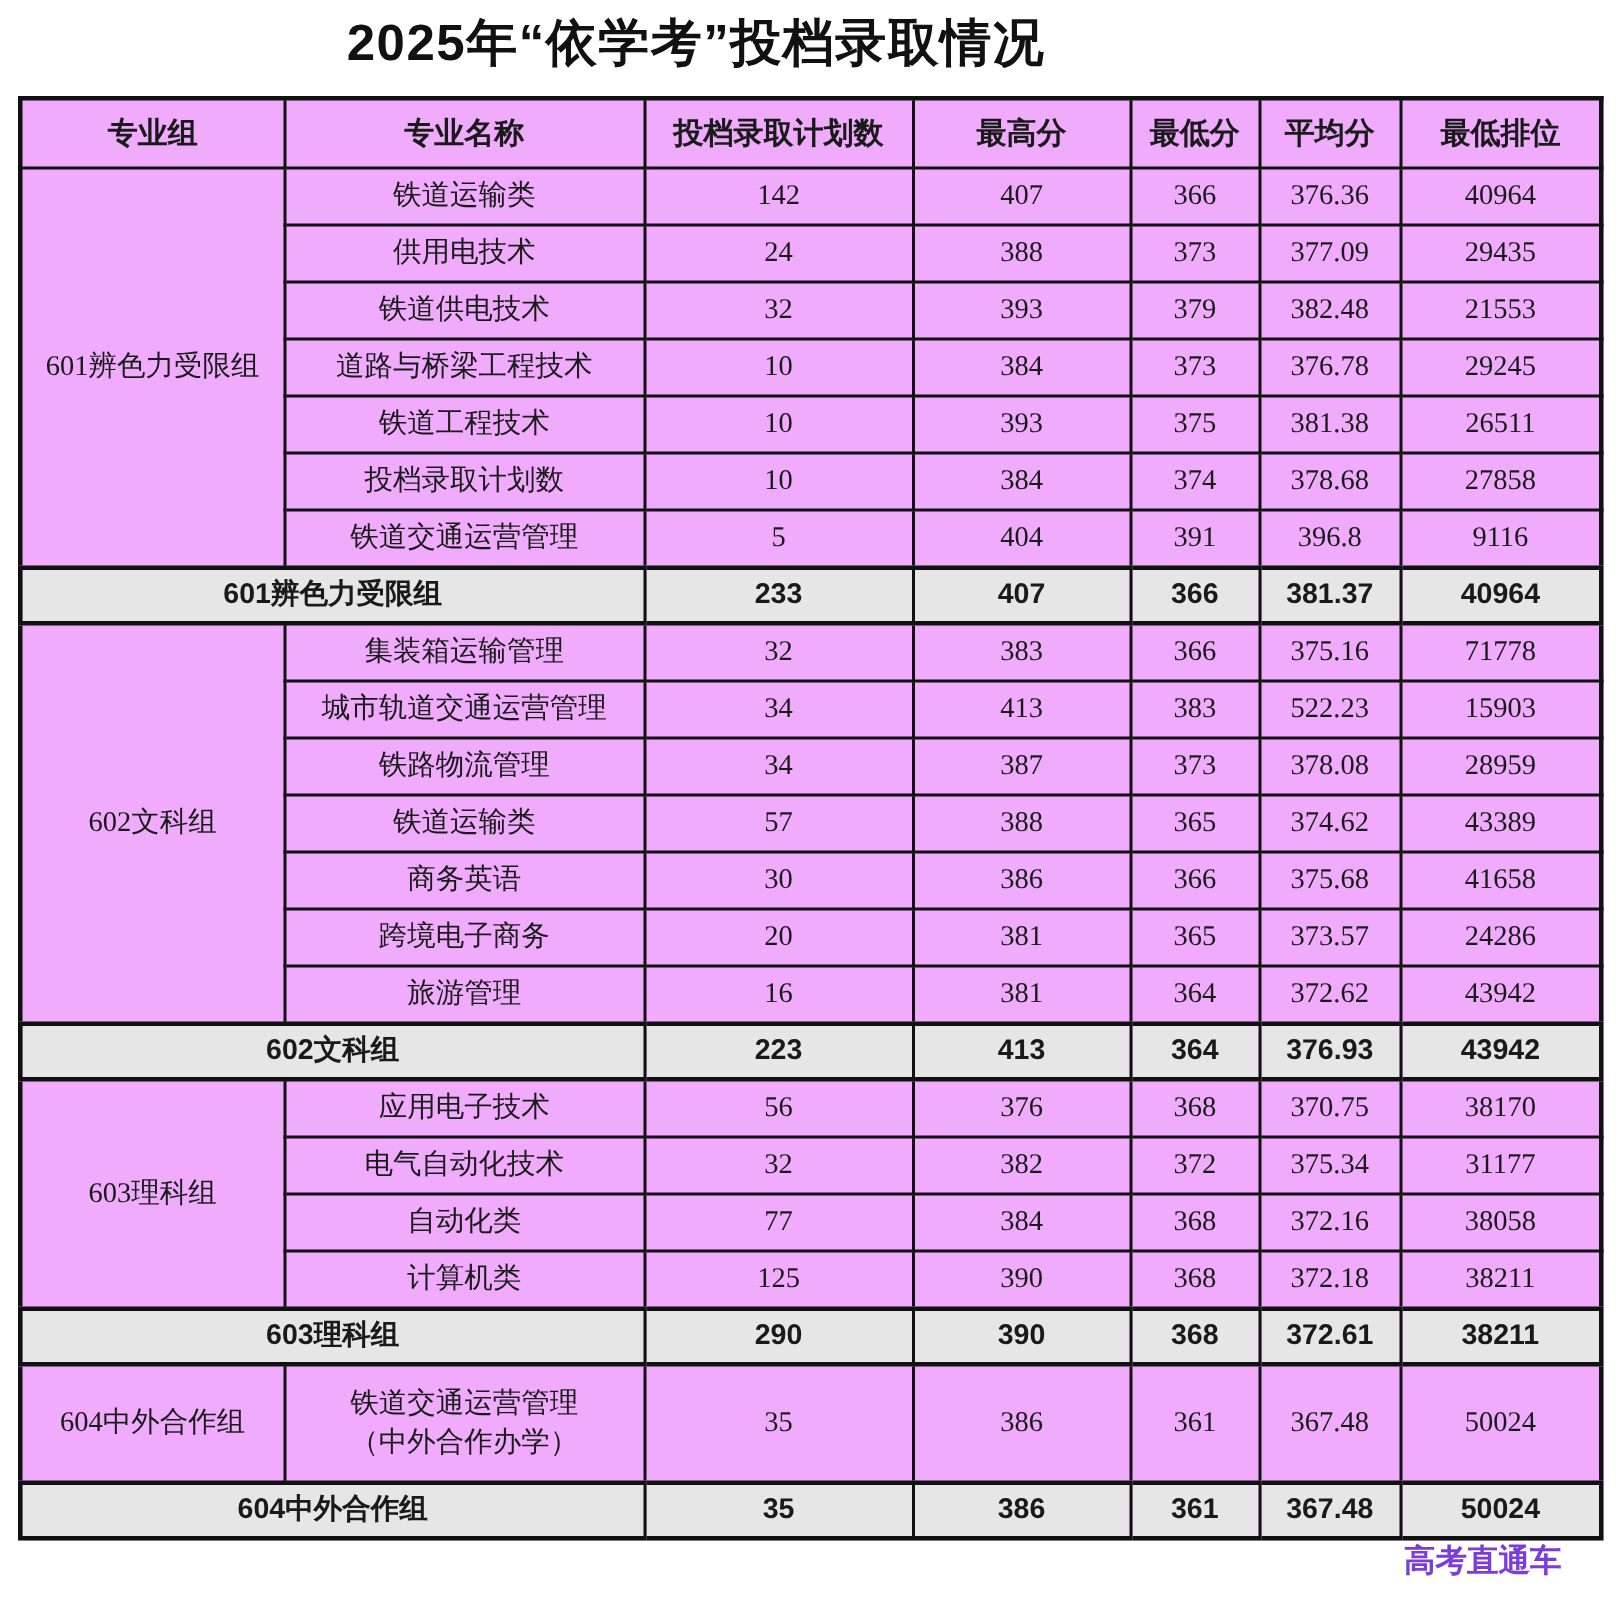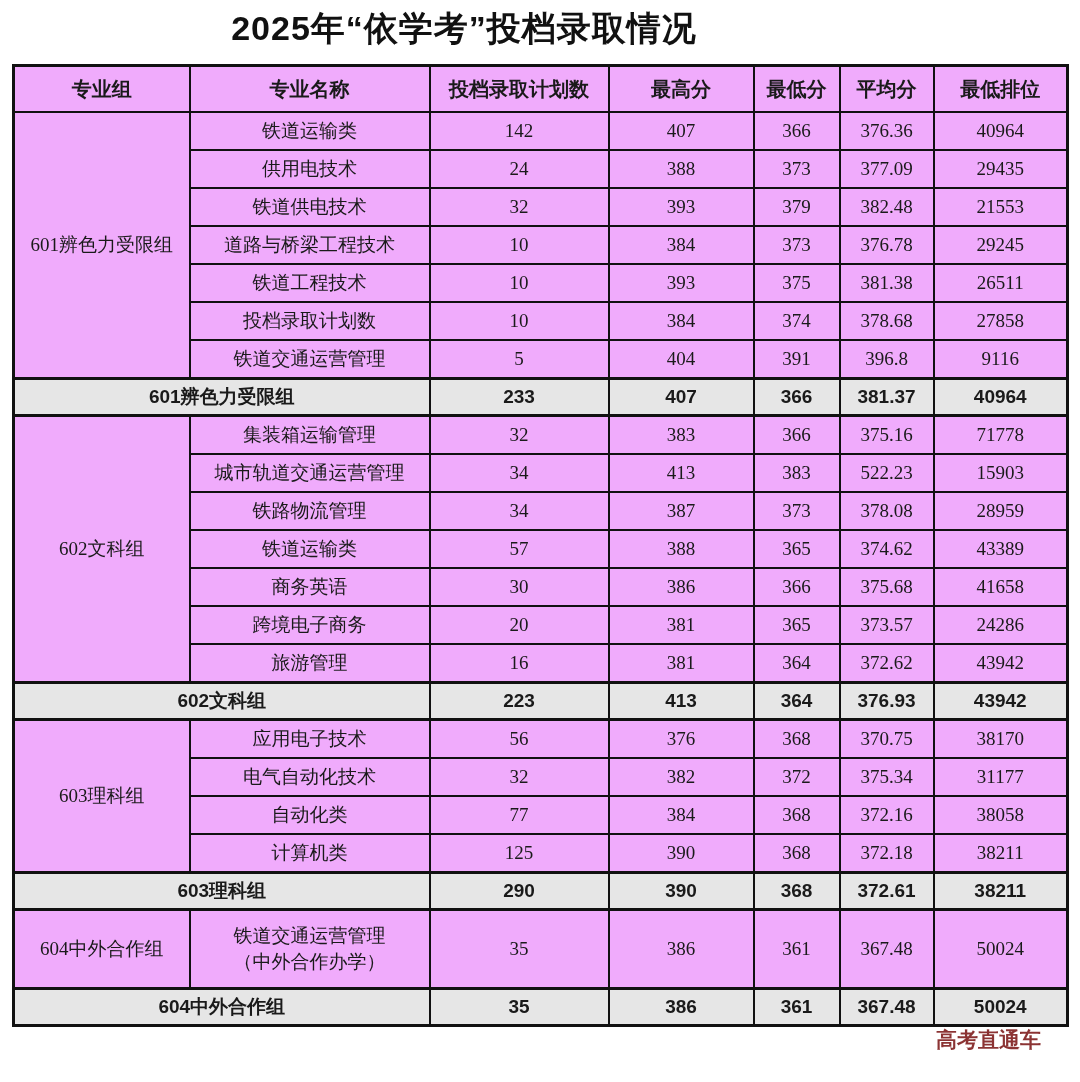--- a/index.html
+++ b/index.html
@@ -70,21 +70,21 @@
     border-top: 3px solid #111111;
     border-bottom: 3px solid #111111;
   }
   .watermark {
     position: absolute;
     left: 936px;
     top: 1026px;
     font-family: "Liberation Sans", "DejaVu Sans", sans-serif;
     font-weight: 700;
     font-size: 21px;
-    color: #7f1d1d;
+    color: #6d28d9;
     opacity: 0.9;
     white-space: nowrap;
     pointer-events: none;
   }
 </style>
 </head>
 <body>
 
 <div class="page-title">2025年“依学考”投档录取情况</div>
 

